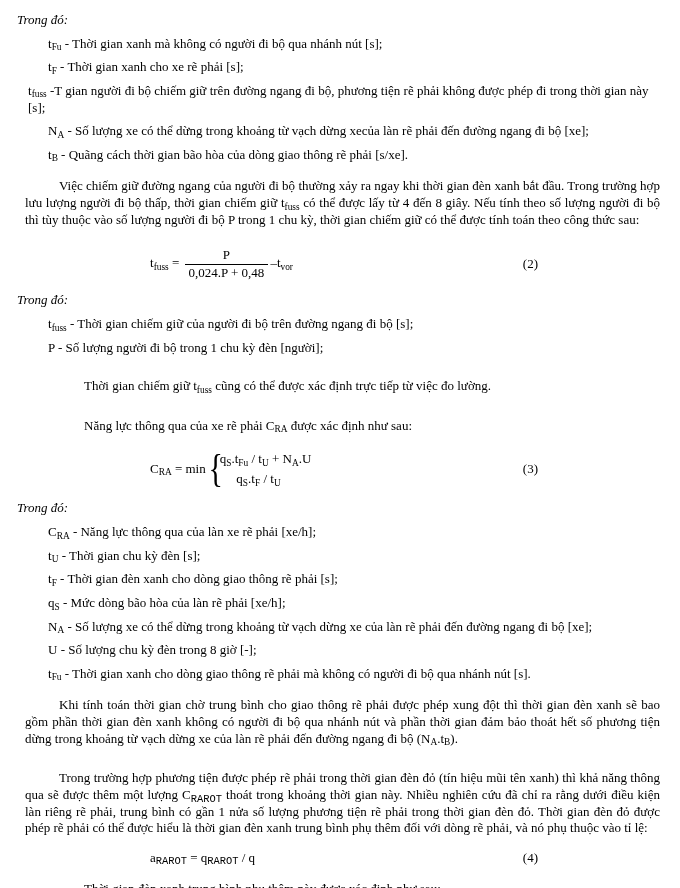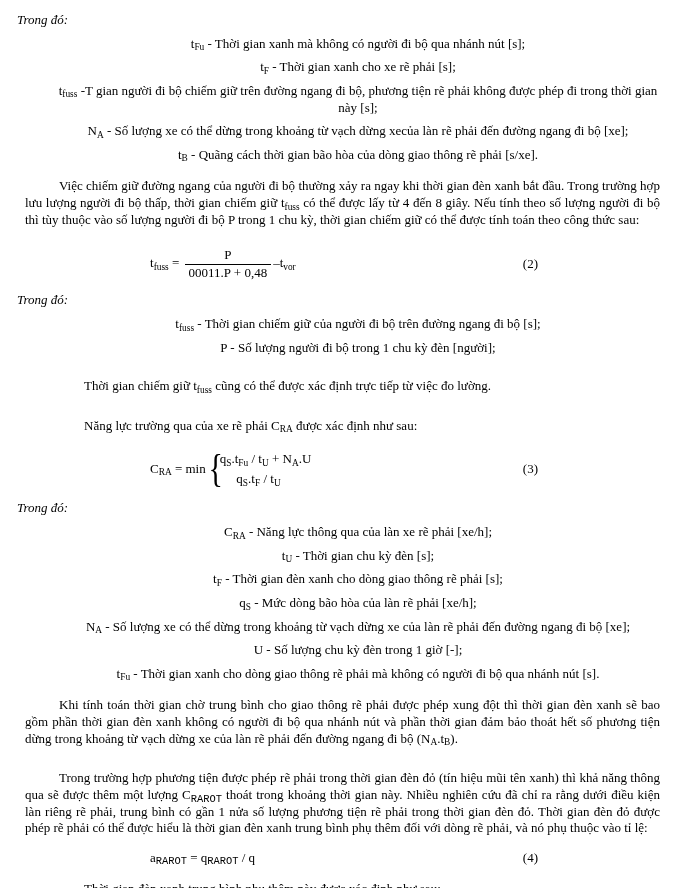--- a/index.html
+++ b/index.html
@@ -32,24 +32,24 @@
   }
   .deflist {
     margin: 0;
     padding: 0;
     list-style: none;
   }
   .defitem {
     margin: 0 0 0 0;
     padding: 0 12px 0 48px;
     text-indent: 0;
-    text-align: center;
+    text-align: left;
   }
   .defitem.wrap {
-    padding-left: 48px;
+    padding-left: 28px;
   }
   .para {
     margin: 8px;
     padding: 0 12px 0 17px;
     text-indent: 34px;
     text-align: justify;
   }
   .para.noind {
     text-indent: 0;
     padding-left: 76px;
@@ -159,21 +159,21 @@
   <p class="para"><span>Việc chiếm giữ đường ngang của người đi bộ thường xảy ra ngay khi thời gian đèn xanh bắt đầu. Trong trường hợp lưu lượng người đi bộ thấp, thời gian chiếm giữ t</span><sub>fuss</sub><span> có thể được lấy từ 4  đến 8 giây. Nếu tính theo số lượng người đi bộ thì tùy thuộc vào số lượng người đi bộ P trong 1 chu kỳ, thời gian chiếm giữ có thể được tính toán theo công thức sau:</span></p>
 
   <div class="sp-m"></div>
 
   <div class="formula-row">
     <span class="formula-body">
       <span>t</span><sub>fuss</sub>
       <span>=</span>
       <span class="frac">
         <span class="num">P</span>
-        <span class="den">00011.P + 0,48</span>
+        <span class="den">0,024.P + 0,48</span>
       </span><span>–</span><span>t</span><sub>vor</sub>
     </span>
     <span class="formula-num">(2)</span>
   </div>
 
   <div class="sp-m"></div>
 
   <p class="where">Trong đó:</p>
 
   <div class="sp-s"></div>
@@ -184,21 +184,21 @@
     <li class="defitem"><span class="nowrap"><span>P</span><sub></sub></span><span> - Số lượng người đi bộ trong 1 chu kỳ đèn [người];</span></li>
     <div class="sp-s"></div>
   </ul>
 
   <div class="sp-s"></div>
 
   <p class="para noind"><span>Thời gian chiếm giữ t</span><sub>fuss</sub><span> cũng có thể được xác định trực tiếp từ việc đo lường.</span></p>
 
   <div class="sp-s"></div>
 
-  <p class="para noind"><span>Năng lực trường qua của xe rẽ phải C</span><sub>RA</sub><span> được xác định như sau:</span></p>
+  <p class="para noind"><span>Năng lực thông qua của xe rẽ phải C</span><sub>RA</sub><span> được xác định như sau:</span></p>
 
   <div class="sp-s"></div>
 
   <div class="formula-row">
     <span class="formula-body">
       <span style="vertical-align:middle;display:inline-block;"><span>C</span><sub>RA</sub> <span>= min</span></span><span class="cases">
         <span class="brace">{</span>
         <span class="case-line"><span>q</span><sub>S</sub><span>.t</span><sub>Fu</sub><span> / t</span><sub>U</sub><span> + N</span><sub>A</sub><span>.U</span></span>
         <span class="case-line center"><span>q</span><sub>S</sub><span>.t</span><sub>F</sub><span> / t</span><sub>U</sub></span>
       </span>
@@ -216,21 +216,21 @@
     <li class="defitem"><span class="nowrap"><span>C</span><sub>RA</sub></span><span> - Năng lực thông qua của làn xe rẽ phải [xe/h];</span></li>
     <div class="sp-s"></div>
     <li class="defitem"><span class="nowrap"><span>t</span><sub>U</sub></span><span> - Thời gian chu kỳ đèn [s];</span></li>
     <div class="sp-s"></div>
     <li class="defitem"><span class="nowrap"><span>t</span><sub>F</sub></span><span> - Thời gian đèn xanh cho dòng giao thông rẽ phải [s];</span></li>
     <div class="sp-s"></div>
     <li class="defitem"><span class="nowrap"><span>q</span><sub>S</sub></span><span> - Mức dòng bão hòa của làn rẽ phải [xe/h];</span></li>
     <div class="sp-s"></div>
     <li class="defitem"><span class="nowrap"><span>N</span><sub>A</sub></span><span> - Số lượng xe có thể dừng trong khoảng từ vạch dừng xe của làn rẽ phải đến đường ngang đi bộ [xe];</span></li>
     <div class="sp-s"></div>
-    <li class="defitem"><span class="nowrap"><span>U</span><sub></sub></span><span> - Số lượng chu kỳ đèn trong 1 giờ [-];</span></li>
+    <li class="defitem"><span class="nowrap"><span>U</span><sub></sub></span><span> - Số lượng chu kỳ đèn trong 8 giờ [-];</span></li>
     <div class="sp-s"></div>
     <li class="defitem"><span class="nowrap"><span>t</span><sub>Fu</sub></span><span>  - Thời gian xanh cho dòng giao thông rẽ phải mà không có người đi bộ qua nhánh nút [s].</span></li>
   </ul>
 
   <div class="sp-s"></div>
 
   <p class="para"><span>Khi tính toán thời gian chờ trung bình cho giao thông rẽ phải được phép xung đột thì thời gian đèn xanh sẽ bao gồm phần thời gian đèn xanh không có người đi bộ qua nhánh nút và phần thời gian đảm bảo thoát hết số phương tiện dừng trong khoảng từ vạch dừng xe của làn rẽ phải đến đường ngang đi bộ (N</span><sub>A</sub><span>.t</span><sub>B</sub><span>).</span></p>
 
   <div class="sp-s"></div>
 

